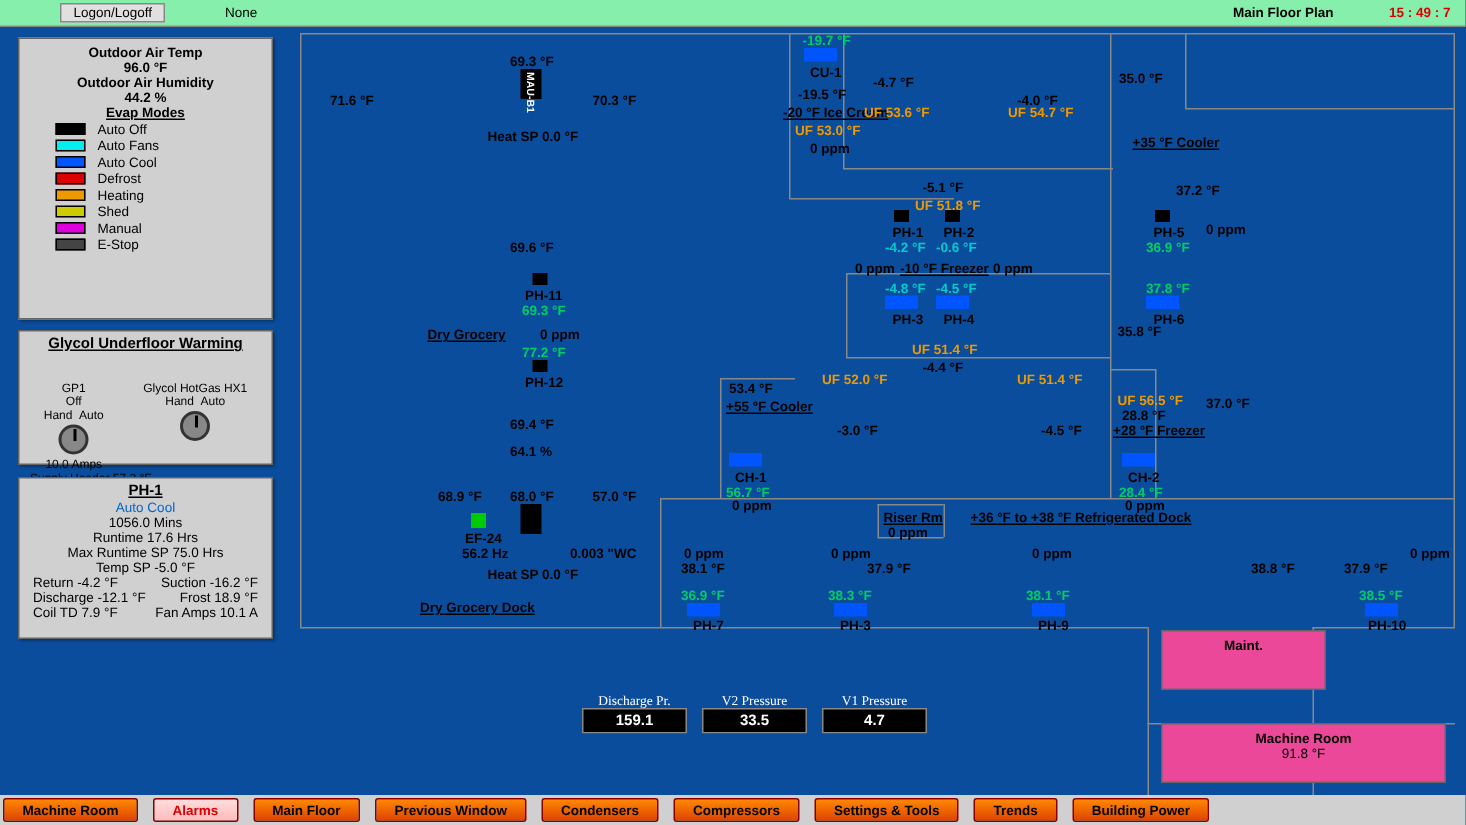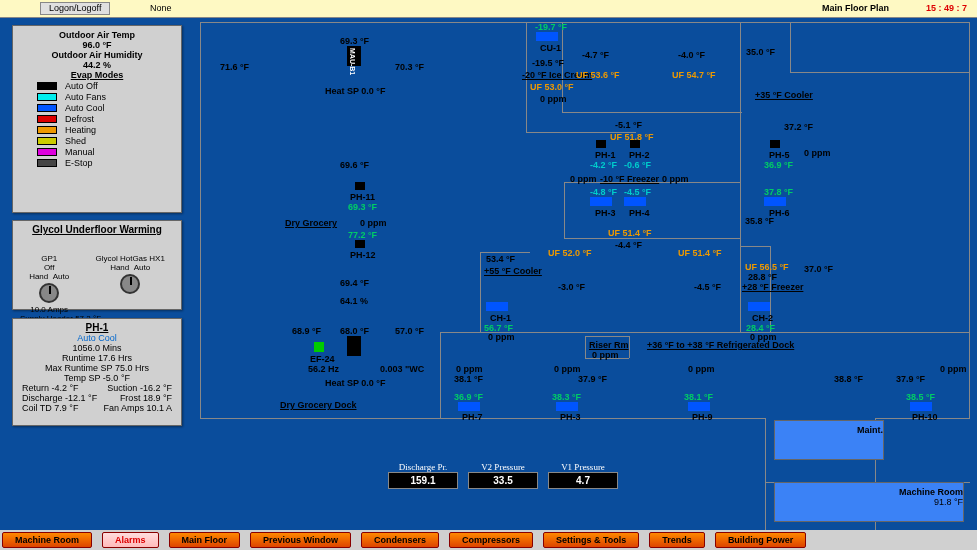--- a/index.html
+++ b/index.html
@@ -1,17 +1,17 @@
 <!DOCTYPE html>
 <html><head>
 <meta charset="utf-8">
 <style>
 *{margin:0;padding:0;box-sizing:border-box;}
 body{width:977px;height:550px;background:#0a4d9c;font-family:Arial,sans-serif;font-size:9px;color:#000;position:relative;overflow:hidden;}
-.topbar{position:absolute;top:0;left:0;right:0;height:18px;background:#fef9c3;border-bottom:1px solid #888;padding-left:36px;}
+.topbar{position:absolute;top:0;left:0;right:0;height:18px;background:#86efac;border-bottom:1px solid #888;padding-left:36px;}
 .btn-logon{position:absolute;top:2px;left:40px;background:#e0e0e0;border:1px solid #888;padding:0 8px;font-size:9px;height:13px;line-height:11px;}
 .lbl-none{position:absolute;top:3px;left:150px;font-size:9px;}
 .lbl-main{position:absolute;top:3px;right:88px;font-size:9px;font-weight:bold;}
 .time{position:absolute;top:3px;right:10px;color:#d00;font-size:9px;font-weight:bold;}
 .panel{position:absolute;background:#d0d0d0;border:1px solid #666;box-shadow:1px 1px 2px rgba(0,0,0,0.4);}
 .panel-evap{top:25px;left:12px;width:170px;height:188px;padding:4px;}
 .panel-evap .hdr{text-align:center;font-size:9px;font-weight:bold;}
 .legend-row{display:flex;align-items:center;margin:1px 0 1px 20px;}
 .legend-sw{width:20px;height:8px;margin-right:8px;border:1px solid #000;}
 .panel-glycol{top:220px;left:12px;width:170px;height:90px;padding:3px;}
@@ -31,21 +31,21 @@
 .t.orange{color:#e90;}
 .unit{position:absolute;}
 .unit-black{width:14px;height:20px;background:#000;}
 .unit-blue{width:22px;height:9px;background:#05f;}
 .unit-block{width:10px;height:8px;background:#000;}
 .room-line{position:absolute;background:#888;}
 .press-box{position:absolute;width:70px;height:30px;text-align:center;}
 .press-box .lbl{font-size:9px;color:#fff;font-family:Liberation Serif, serif;}
 .press-box .val{background:#000;color:#fff;border:1px solid #888;padding:2px 0;font-size:10px;font-weight:bold;}
 .bottom-panels{position:absolute;right:13px;top:430px;}
-.bp{width:110px;height:40px;background:#3b82f6;border:1px solid #666;text-align:right;font-size:9px;font-weight:bold;padding-top:4px;}
+.bp{width:110px;height:40px;background:#ec4899;border:1px solid #666;text-align:center;font-size:9px;font-weight:bold;padding-top:4px;}
 .footbar{position:absolute;bottom:0;left:0;right:0;height:20px;background:#d0d0d0;display:flex;align-items:center;padding:2px;}
 .fbtn{background:linear-gradient(#f80,#d40);color:#000;font-size:9px;font-weight:bold;padding:2px 12px;margin-right:10px;border:1px solid #800;border-radius:2px;white-space:nowrap;}
 .fbtn.alarm{color:#d00;background:linear-gradient(#fdd,#fbb);}
 .ef{width:10px;height:10px;background:#0c0;}
 </style>
 </head>
 <body>
 
 <div class="topbar">
   <button class="btn-logon">Logon/Logoff</button>
@@ -177,21 +177,21 @@
   <span class="t green" style="top:0px;left:335px">-19.7 °F</span>
   <div class="unit unit-blue" style="top:10px;left:336px"></div>
   <span class="t" style="top:21px;left:340px">CU-1</span>
   <span class="t" style="top:36px;left:332px">-19.5 °F</span>
   <span class="t" style="top:48px;left:322px;text-decoration:underline">-20 °F Ice Cream</span>
   <span class="t orange" style="top:60px;left:330px">UF 53.0 °F</span>
   <span class="t" style="top:72px;left:340px">0 ppm</span>
 
   <span class="t" style="top:28px;left:382px">-4.7 °F</span>
   <span class="t orange" style="top:48px;left:376px">UF 53.6 °F</span>
-  <span class="t" style="top:28px;left:478px">-4.0 °F</span>
+  <span class="t" style="top:40px;left:478px">-4.0 °F</span>
   <span class="t orange" style="top:48px;left:472px">UF 54.7 °F</span>
 
   <span class="t" style="top:25px;left:546px">35.0 °F</span>
   <span class="t" style="top:68px;left:555px;text-decoration:underline">+35 °F Cooler</span>
   <span class="t" style="top:100px;left:584px">37.2 °F</span>
 
   <span class="t" style="top:98px;left:415px">-5.1 °F</span>
   <span class="t orange" style="top:110px;left:410px">UF 51.8 °F</span>
   <div class="unit unit-block" style="top:118px;left:396px"></div>
   <span class="t" style="top:128px;left:395px">PH-1</span>

